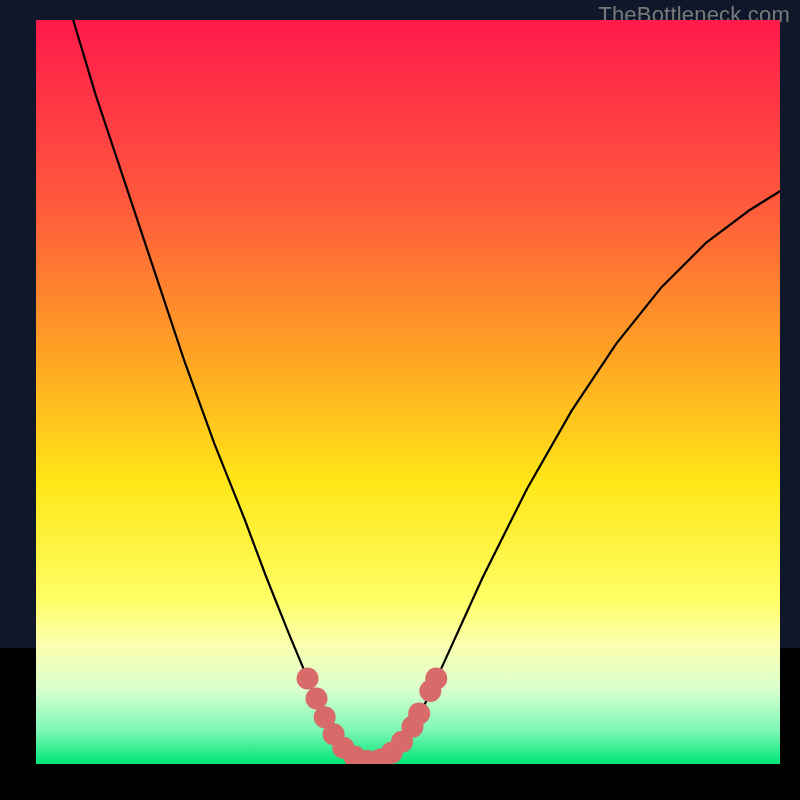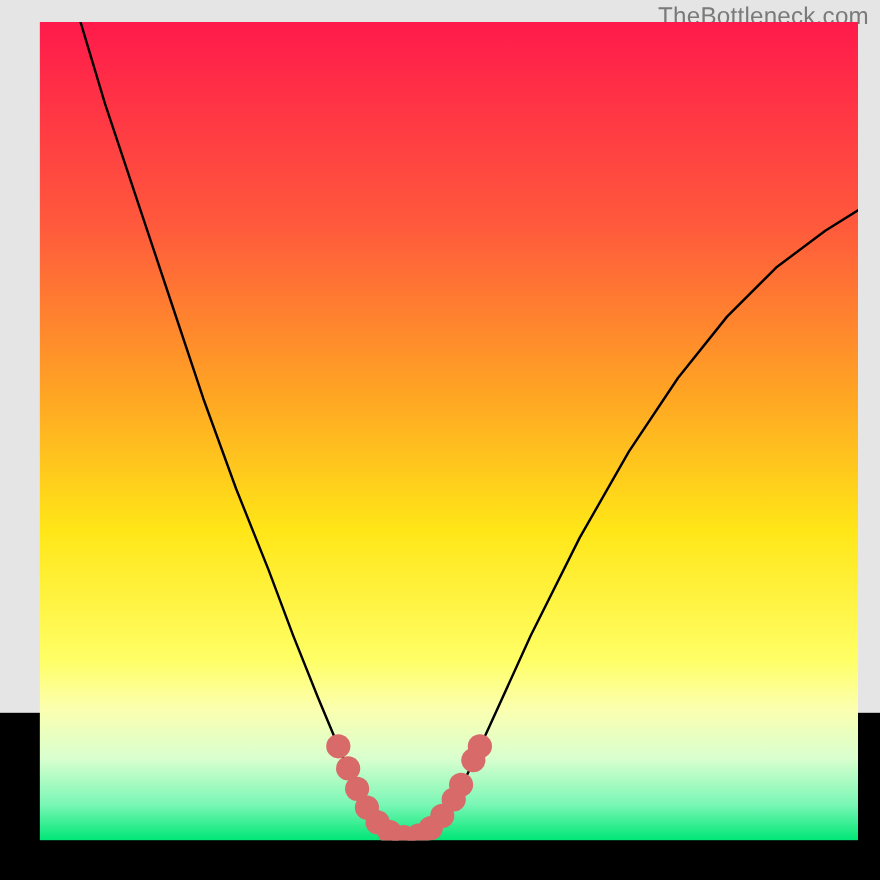--- a/index.html
+++ b/index.html
@@ -10,21 +10,21 @@
     background: #000;
     overflow: hidden;
     font-family: Arial, Helvetica, sans-serif;
   }
   .frame {
     position: absolute;
     left: 0;
     top: 0;
     width: 800px;
     height: 648px;
-    background: #e5e5e5;
+    background: #0f172a;
   }
   .plot-area {
     position: absolute;
     left: 36px;
     top: 20px;
     width: 744px;
     height: 744px;
   }
   .plot-area svg {
     display: block;

